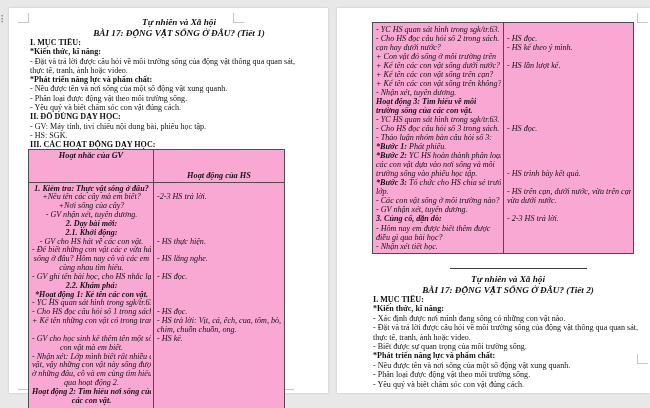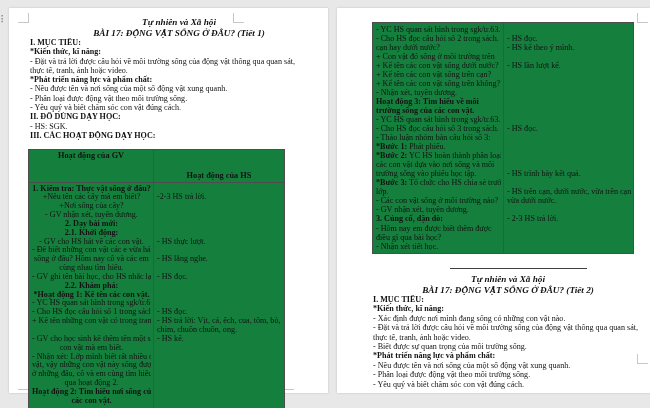--- a/index.html
+++ b/index.html
@@ -7,21 +7,21 @@
           font-family:"Liberation Serif", serif;color:#121212;}
   .page{position:absolute;top:8px;height:385px;background:#ffffff;box-shadow:0 0 2px rgba(0,0,0,.18);}
   #page1{left:9px;width:319px;}
   #page2{left:337px;width:313px;}
   .lines{position:absolute;}
   .ln{height:var(--lh);line-height:var(--lh);white-space:nowrap;overflow:hidden;font-size:8.1px;}
   .ln.b{font-weight:bold;}
   .ln.h{font-size:9.2px;height:10.5px;line-height:10.5px;font-weight:bold;text-align:center;font-style:italic;}
   .intro{--lh:9.3px;}
   .lower{--lh:9.4px;}
-  .tbl{position:absolute;border:1px solid #4d4d4d;background:#15803d;}
+  .tbl{position:absolute;border:1px solid #4d4d4d;background:#f9a8d4;font-style:italic;}
   .thead{display:flex;border-bottom:1px solid #4d4d4d;font-weight:bold;}
   .th{font-size:8.3px;text-align:center;padding:1px 0 2px 0;}
   .th.gvh{width:124px;border-right:1px solid #4d4d4d;}
   .th.hsh{flex:1;margin-top:20px;}
   .tbody{display:flex;align-items:stretch;}
   .cell{padding:1.5px 2px 2px 3px;}
   .gvcol{border-right:1px solid #4d4d4d;}
   #tbl1 .gvcol{width:119px;text-align:center;--lh:8.85px;}
   #tbl1 .hscol{width:125px;--lh:8.85px;}
   #tbl2 .gvcol{width:125px;--lh:9.05px;}
@@ -65,27 +65,28 @@
         <div class="ln h">BÀI 17: ĐỘNG VẬT SỐNG Ở ĐÂU? (Tiết 1)</div>
         <div class="ln b">I. MỤC TIÊU:</div>
         <div class="ln b">*Kiến thức, kĩ năng:</div>
         <div class="ln">- Đặt và trả lời được câu hỏi về môi trường sống của động vật thông qua quan sát,</div>
         <div class="ln">thực tế, tranh, ảnh hoặc video.</div>
         <div class="ln b">*Phát triển năng lực và phẩm chất:</div>
         <div class="ln">- Nêu được tên và nơi sống của một số động vật xung quanh.</div>
         <div class="ln">- Phân loại được động vật theo môi trường sống.</div>
         <div class="ln">- Yêu quý và biết chăm sóc con vật đúng cách.</div>
         <div class="ln b">II. ĐỒ DÙNG DẠY HỌC:</div>
+        <div class="ln">- GV: Máy tính, tivi chiếu nội dung bài, phiếu học tập.</div>
         <div class="ln">- HS: SGK.</div>
         <div class="ln b">III. CÁC HOẠT ĐỘNG DẠY HỌC:</div>
       </div>
 
     <div class="tbl" id="tbl1" style="left:19px;top:141px;">
       <div class="thead">
-        <div class="th gvh">Hoạt động của GV</div>
+        <div class="th gvh">Hoạt nhắc của GV</div>
         <div class="th hsh">Hoạt động của HS</div>
       </div>
       <div class="tbody">
         <div class="cell gvcol lines" style="position:static;">
             <div class="ln b">1. Kiểm tra: Thực vật sống ở đâu?</div>
             <div class="ln">+Nêu tên các cây mà em biết?</div>
             <div class="ln">+Nơi sống của cây?</div>
             <div class="ln">- GV nhận xét, tuyên dương.</div>
             <div class="ln b">2. Dạy bài mới:</div>
             <div class="ln b">2.1. Khởi động:</div>
@@ -109,21 +110,21 @@
             <div class="ln b">Hoạt động 2: Tìm hiểu nơi sống của</div>
             <div class="ln b">các con vật.</div>
           </div>
         <div class="cell hscol lines" style="position:static;">
             <div class="ln b"></div>
             <div class="ln">-2-3 HS trả lời.</div>
             <div class="ln"></div>
             <div class="ln"></div>
             <div class="ln b"></div>
             <div class="ln b"></div>
-            <div class="ln">- HS thực lượt.</div>
+            <div class="ln">- HS thực hiện.</div>
             <div class="ln"></div>
             <div class="ln">- HS lắng nghe.</div>
             <div class="ln"></div>
             <div class="ln">- HS đọc.</div>
             <div class="ln b"></div>
             <div class="ln b"></div>
             <div class="ln"></div>
             <div class="ln">- HS đọc.</div>
             <div class="ln">- HS trả lời: Vịt, cá, ếch, cua, tôm, bò,</div>
             <div class="ln">chim, chuồn chuồn, ong.</div>

